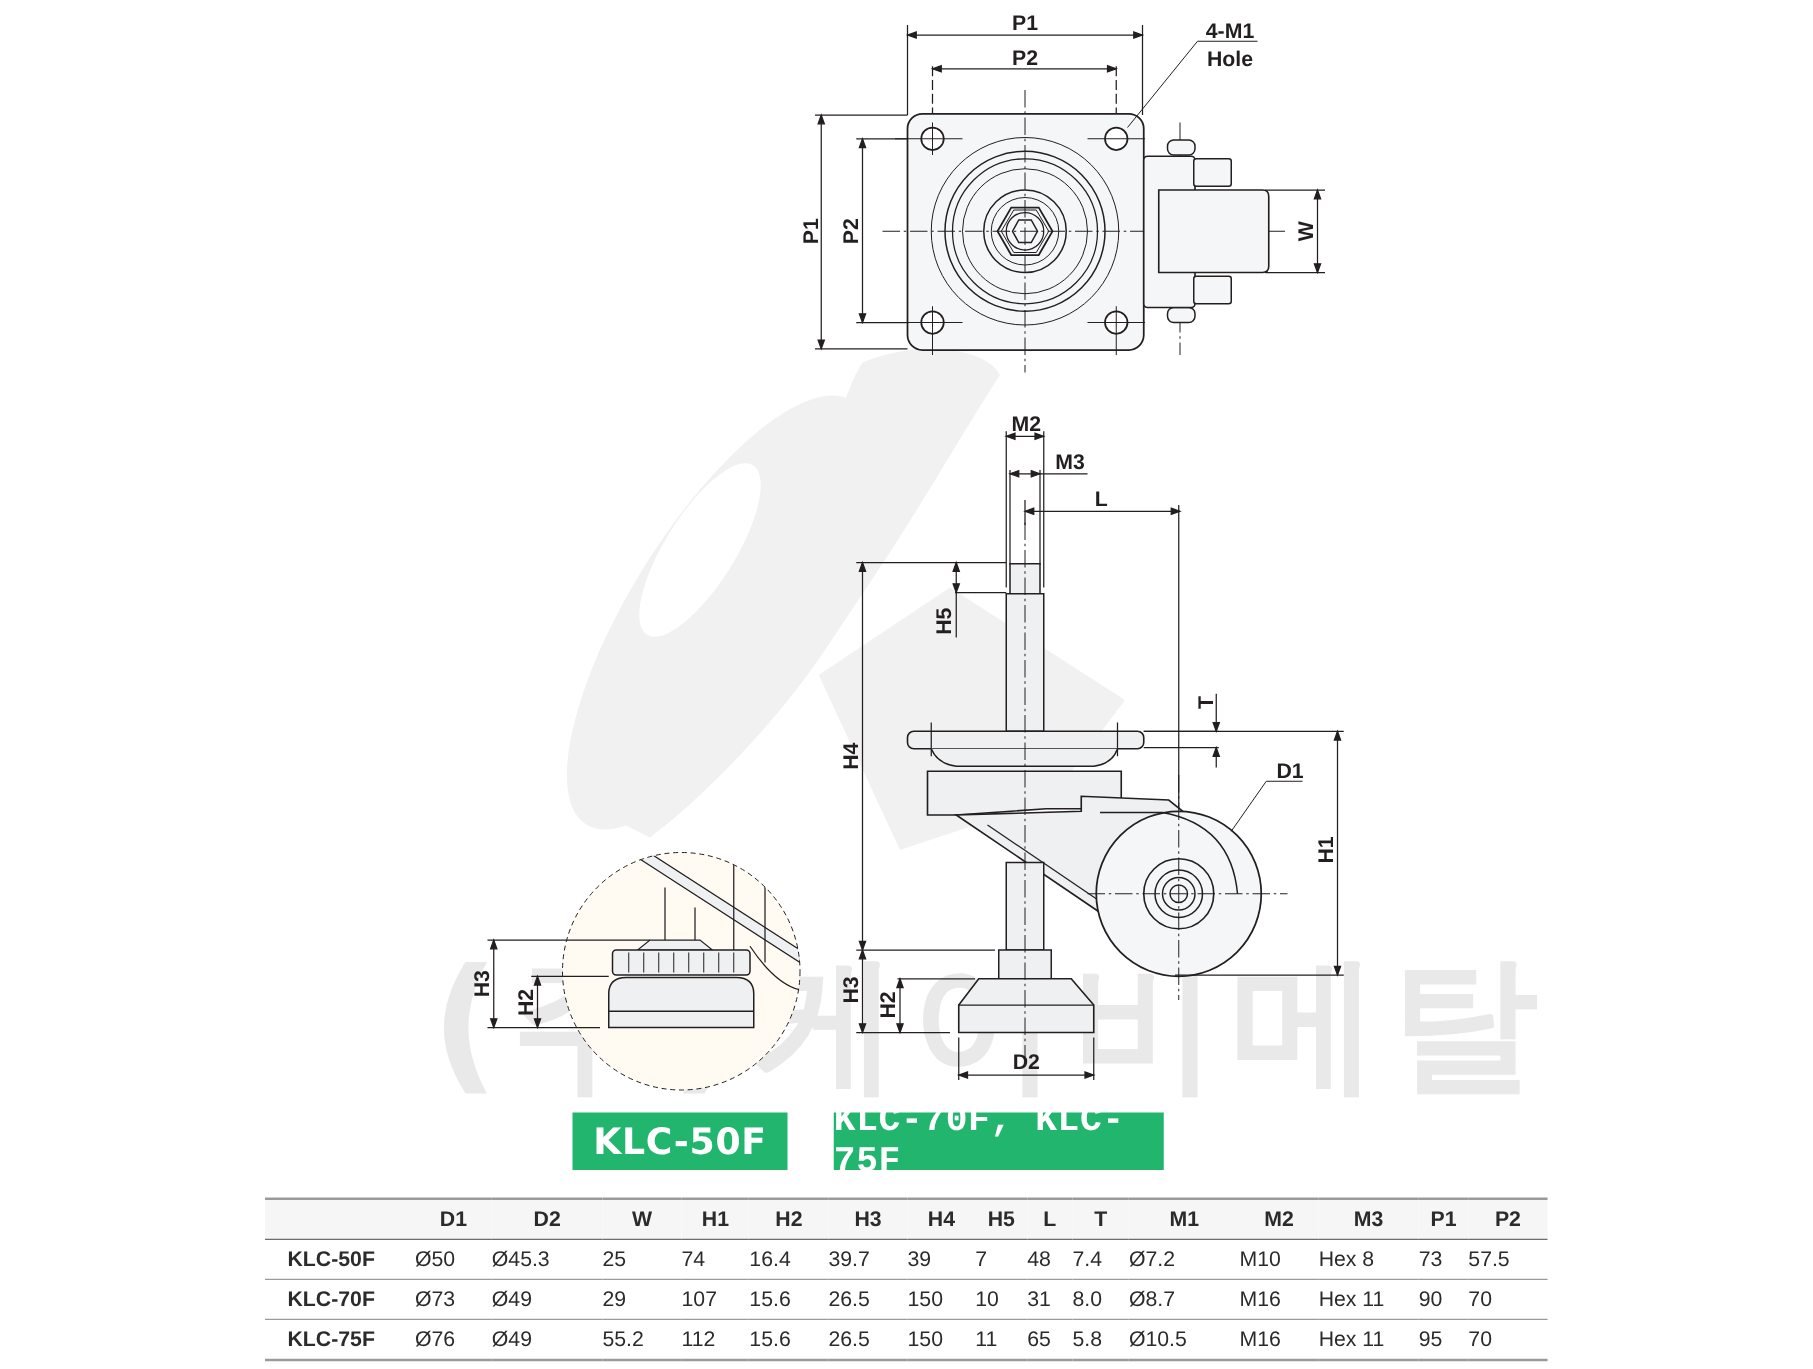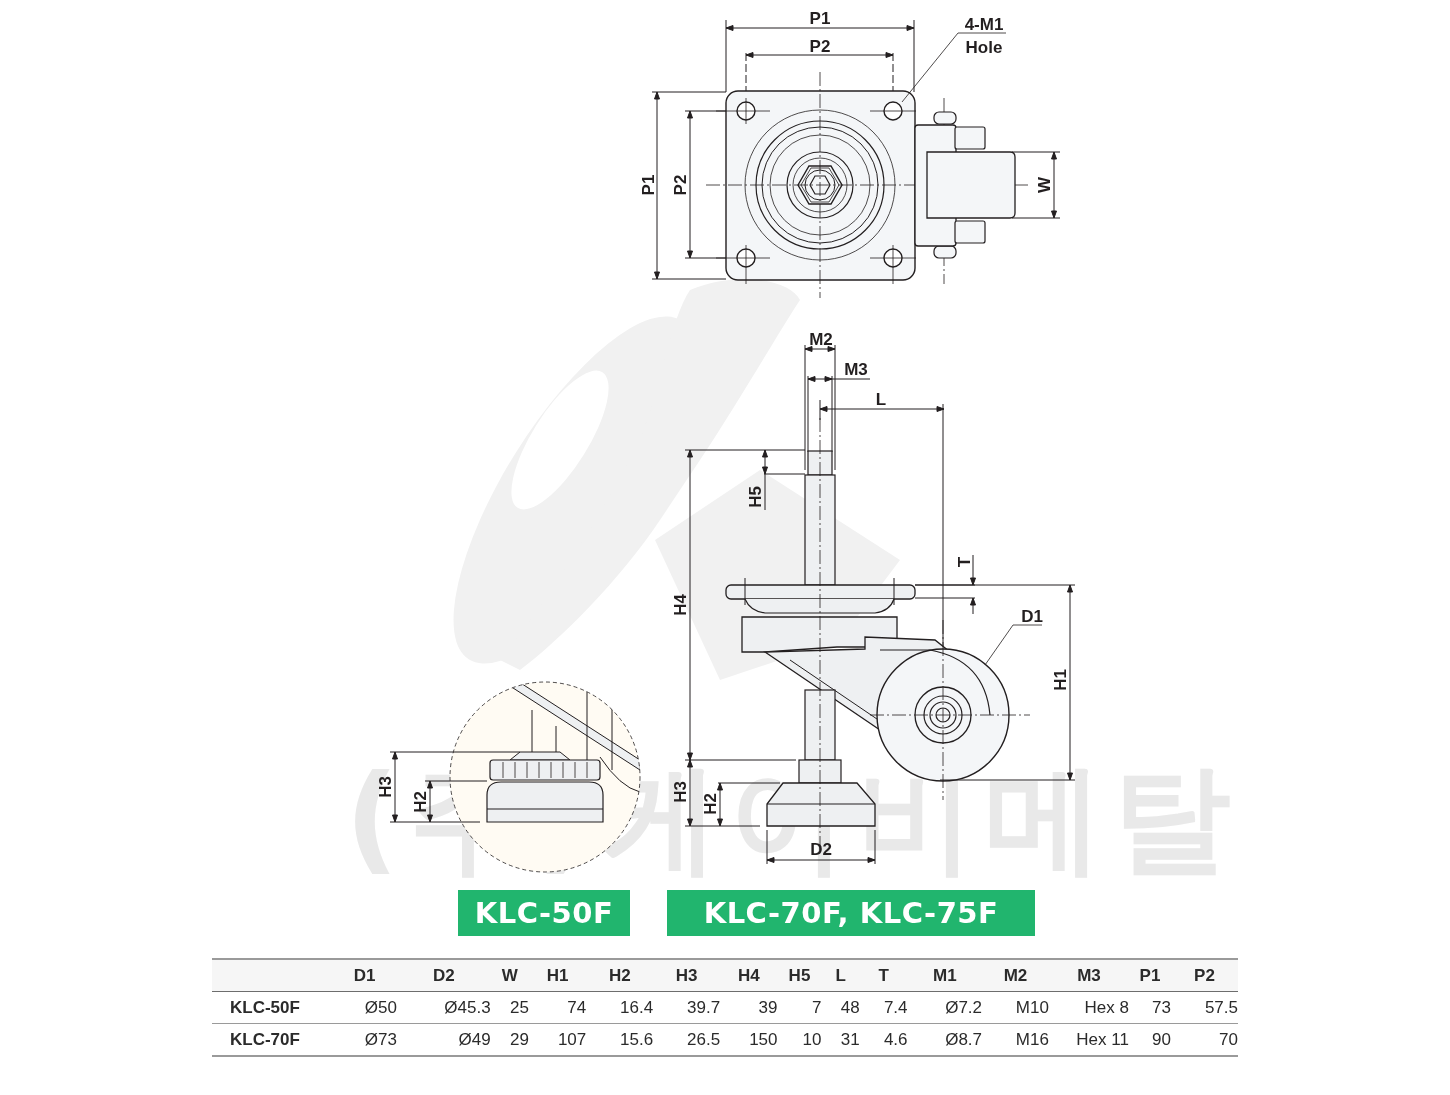--- a/index.html
+++ b/index.html
@@ -7,26 +7,26 @@
          font-family: "Liberation Sans", "DejaVu Sans", sans-serif; color: #231f20; }
   .layer { position: absolute; left: 0; top: 0; }
   svg text { font-family: "Liberation Sans", "DejaVu Sans", sans-serif; font-weight: bold; fill: #231f20; }
   .watermark-text { position: absolute; left: 345px; top: 740px; font-size: 118px; font-weight: bold;
                     color: #e9e9e9; letter-spacing: 10px; white-space: nowrap; z-index: 0;
                     font-family: "DejaVu Sans", sans-serif; }
   .badge { position: absolute; top: 890px; height: 46px; background: #21b56e; color: #ffffff;
            font-size: 29px; font-weight: bold; display: flex; align-items: center; justify-content: center;
            font-family: "DejaVu Sans", sans-serif; letter-spacing: 0.5px; }
   .badge-50 { left: 458px; width: 172px; }
-  .badge-70 { left: 667px; width: 368px; }
+  .badge-70 { left: 667px; width: 264px; font-family: Liberation Mono, monospace; }
   table.spec { position: absolute; left: 212px; top: 958px; width: 1026px; border-collapse: collapse;
                font-size: 17px; color: #2b2b2b; }
   table.spec thead tr { background: #f6f6f6; }
   table.spec th { font-weight: bold; height: 31px; padding: 0; text-align: center; border-top: 2px solid #9a9a9a; border-bottom: 1.5px solid #6d6d6d; }
-  table.spec td { height: 31px; padding: 0; text-align: right; border-bottom: 1px solid #9a9a9a; }
+  table.spec td { height: 31px; padding: 0; text-align: left; border-bottom: 1px solid #9a9a9a; }
   table.spec td.model { font-weight: bold; text-align: left; padding-left: 18px; }
   table.spec tr:last-child td { border-bottom: 2px solid #9a9a9a; }
 </style>
 </head>
 <body>
 
 <svg class="layer" width="1450" height="1095" style="z-index:0">
   <g fill="#f1f1f1">
     <path d="M630,300 C600,330 520,420 480,520 C450,600 450,660 500,670 C560,680 640,600 700,520 C740,470 770,420 800,380 L770,470 C740,540 700,620 640,660 L520,670 C470,660 455,620 470,560 C490,480 560,380 630,300 Z" opacity="0"></path>
     <ellipse cx="575" cy="490" rx="70" ry="200" transform="rotate(32 575 490)"></ellipse>
@@ -300,21 +300,39 @@
       <td class="model">KLC-70F</td>
       <td>Ø73</td>
       <td>Ø49</td>
       <td>29</td>
       <td>107</td>
       <td>15.6</td>
       <td>26.5</td>
       <td>150</td>
       <td>10</td>
       <td>31</td>
-      <td>4.6</td>
+      <td>8.0</td>
       <td>Ø8.7</td>
       <td>M16</td>
       <td>Hex 11</td>
       <td>90</td>
       <td>70</td>
     </tr>
+    <tr>
+      <td class="model">KLC-75F</td>
+      <td>Ø76</td>
+      <td>Ø49</td>
+      <td>55.2</td>
+      <td>112</td>
+      <td>15.6</td>
+      <td>26.5</td>
+      <td>150</td>
+      <td>11</td>
+      <td>65</td>
+      <td>5.8</td>
+      <td>Ø10.5</td>
+      <td>M16</td>
+      <td>Hex 11</td>
+      <td>95</td>
+      <td>70</td>
+    </tr>
   </tbody>
 </table>
 
 </body></html>

